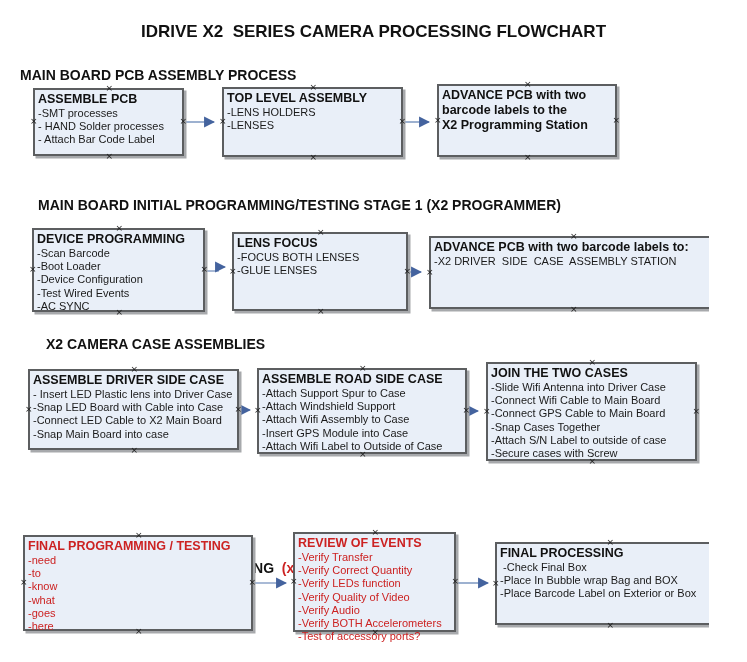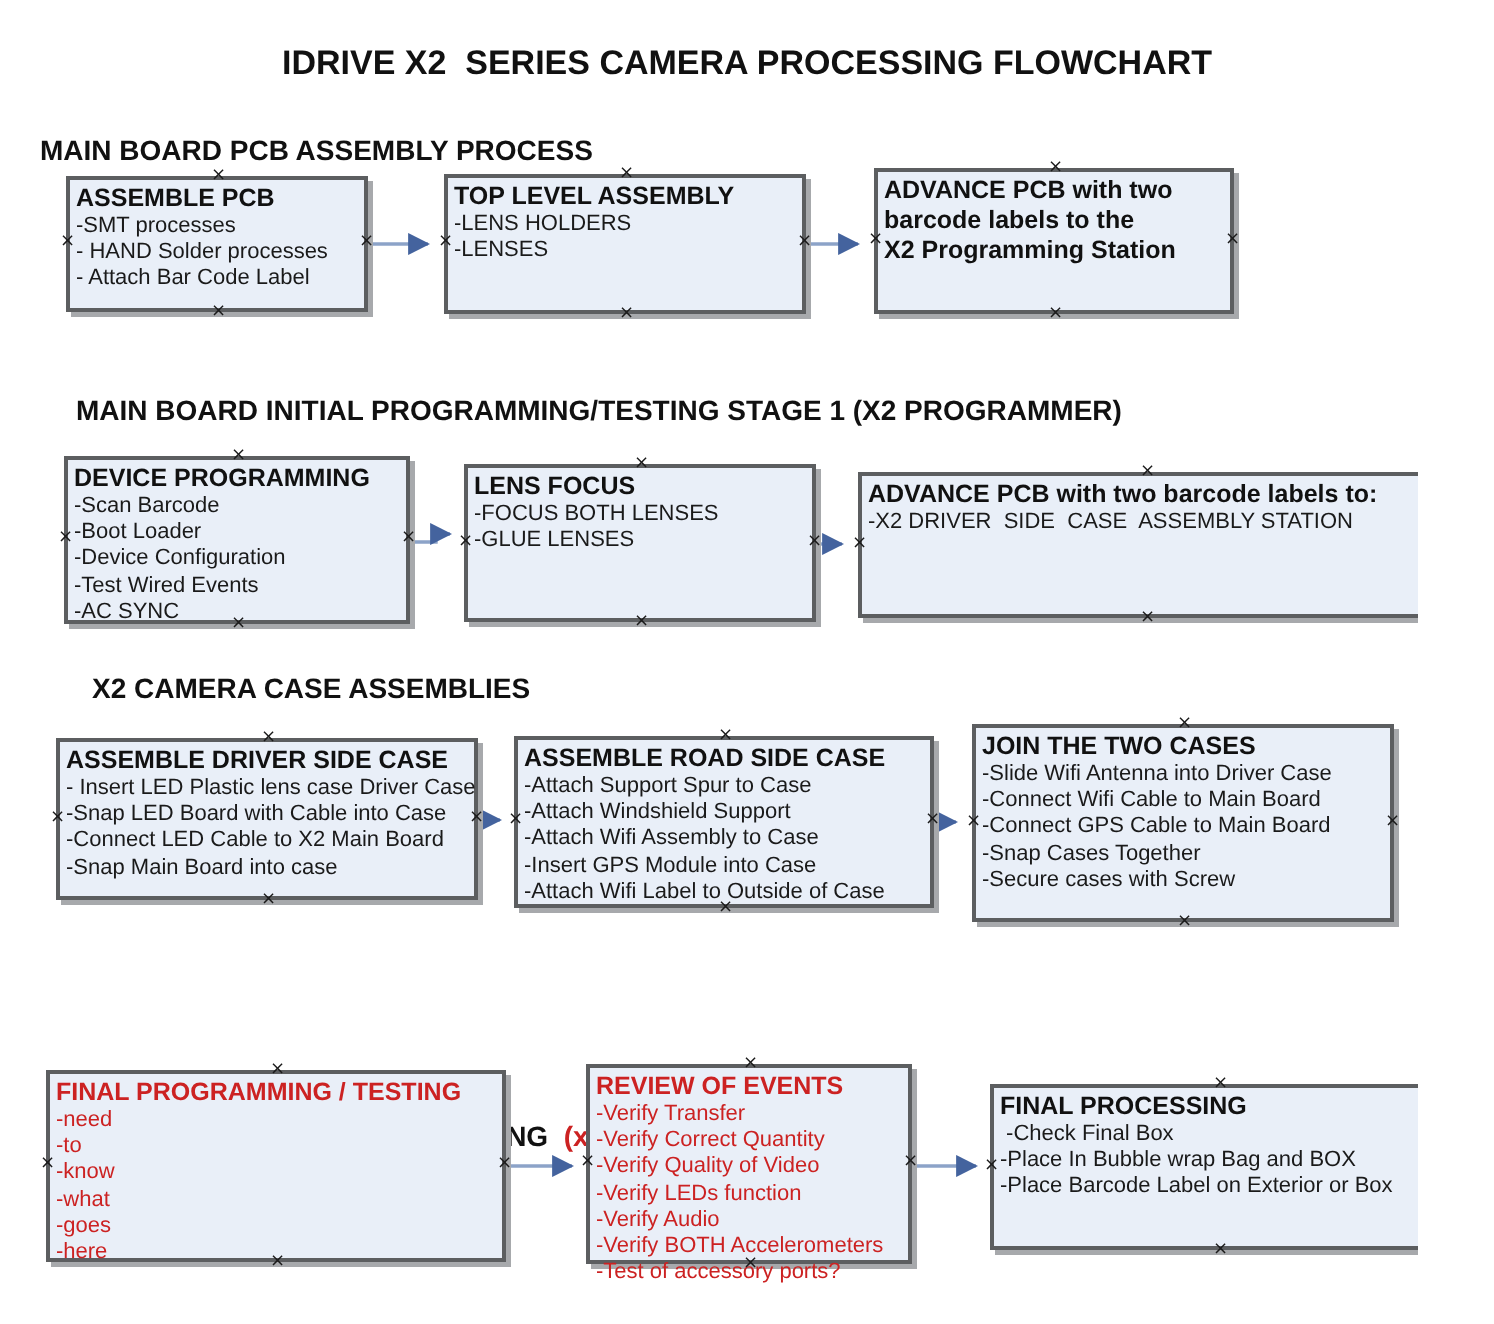--- a/index.html
+++ b/index.html
@@ -158,21 +158,21 @@
       </div>
   <span class="cp cp-top">×</span>
       <span class="cp cp-bottom">×</span>
       <span class="cp cp-left">×</span>
       <span class="cp cp-right">×</span>
     </div>
 
   <div class="flow-box bC1">
     <div class="bt">ASSEMBLE DRIVER SIDE CASE</div>
     <div>
-        <div class="box-item">- Insert LED Plastic lens case Driver Case</div>
+        <div class="box-item">- Insert LED Plastic lens into Driver Case</div>
         <div class="box-item">-Snap LED Board with Cable into Case</div>
         <div class="box-item">-Connect LED Cable to X2 Main Board</div>
         <div class="box-item">-Snap Main Board into case</div>
       </div>
   <span class="cp cp-top">×</span>
       <span class="cp cp-bottom">×</span>
       <span class="cp cp-left">×</span>
       <span class="cp cp-right">×</span>
     </div>
   <div class="flow-box bC2">
@@ -189,20 +189,21 @@
       <span class="cp cp-left">×</span>
       <span class="cp cp-right">×</span>
     </div>
   <div class="flow-box bC3">
     <div class="bt">JOIN THE TWO CASES</div>
     <div>
         <div class="box-item">-Slide Wifi Antenna into Driver Case</div>
         <div class="box-item">-Connect Wifi Cable to Main Board</div>
         <div class="box-item">-Connect GPS Cable to Main Board</div>
         <div class="box-item">-Snap Cases Together</div>
+        <div class="box-item">-Attach S/N Label to outside of case</div>
         <div class="box-item">-Secure cases with Screw</div>
       </div>
   <span class="cp cp-top">×</span>
       <span class="cp cp-bottom">×</span>
       <span class="cp cp-left">×</span>
       <span class="cp cp-right">×</span>
     </div>
 
   <div class="flow-box bD1 red">
     <div class="bt">FINAL PROGRAMMING / TESTING</div>
@@ -217,22 +218,22 @@
   <span class="cp cp-top">×</span>
       <span class="cp cp-bottom">×</span>
       <span class="cp cp-left">×</span>
       <span class="cp cp-right">×</span>
     </div>
   <div class="flow-box bD2 red">
     <div class="bt">REVIEW OF EVENTS</div>
     <div>
         <div class="box-item">-Verify Transfer</div>
         <div class="box-item">-Verify Correct Quantity</div>
+        <div class="box-item">-Verify LEDs function</div>
         <div class="box-item">-Verify Quality of Video</div>
-        <div class="box-item">-Verify LEDs function</div>
         <div class="box-item">-Verify Audio</div>
         <div class="box-item">-Verify BOTH Accelerometers</div>
         <div class="box-item">-Test of accessory ports?</div>
       </div>
   <span class="cp cp-top">×</span>
       <span class="cp cp-bottom">×</span>
       <span class="cp cp-left">×</span>
       <span class="cp cp-right">×</span>
     </div>
   <div class="flow-box bD3">

